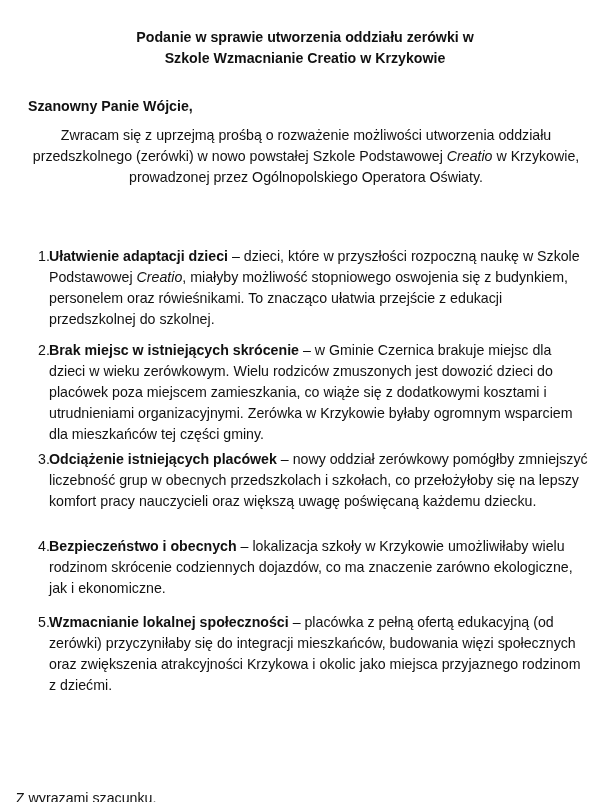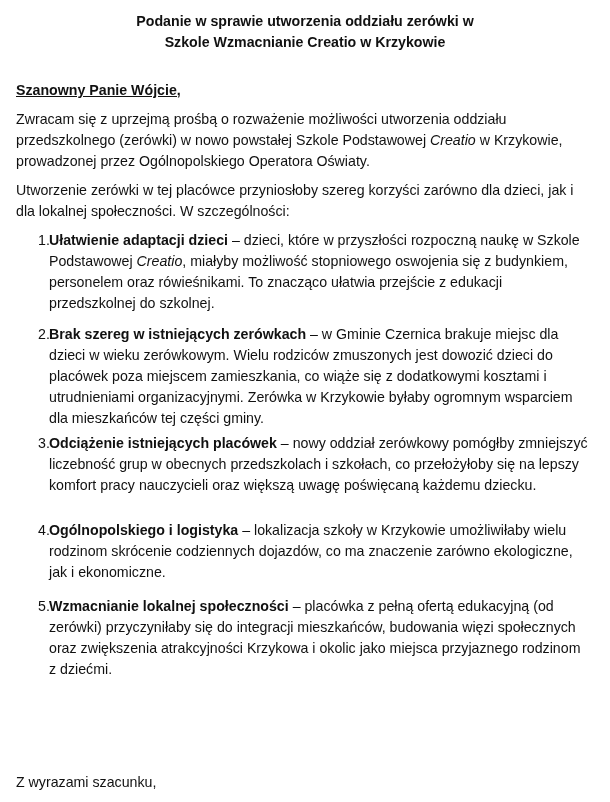--- a/index.html
+++ b/index.html
@@ -13,44 +13,44 @@
       overflow: hidden;
       font-family: "Liberation Sans", sans-serif;
       color: #111111;
       font-size: 14.2px;
       line-height: 21px;
     }
     .page {
       position: relative;
       width: 610px;
       height: 614px;
+      margin-top: 16px;
     }
     .title {
       position: absolute;
       top: 11px;
       left: 0;
       width: 610px;
       text-align: center;
       font-weight: bold;
       font-size: 14.2px;
       line-height: 21px;
     }
     .salutation {
       position: absolute;
       top: 80px;
-      left: 16px;
+      left: 28px;
       font-weight: bold;
-      text-decoration: underline;
     }
     .para {
       position: absolute;
       left: 16px;
       width: 580px;
     }
-    .p1 { top: 109px; }
+    .p1 { top: 109px; text-align: center; }
     .p2 { top: 180px; }
     .list {
       position: absolute;
       left: 0;
       top: 230px;
       width: 610px;
       margin: 0;
       padding: 0;
       list-style: none;
     }
@@ -86,38 +86,37 @@
 
   <div class="title">
     <div>Podanie w sprawie utworzenia oddziału zerówki w</div>
     <div>Szkole Wzmacnianie Creatio w Krzykowie</div>
   </div>
 
   <div class="salutation">Szanowny Panie Wójcie,</div>
 
   <div class="para p1"><span>Zwracam się z uprzejmą prośbą o rozważenie możliwości utworzenia oddziału przedszkolnego (zerówki) w nowo powstałej Szkole Podstawowej </span><i>Creatio</i><span> w Krzykowie, prowadzonej przez Ogólnopolskiego Operatora Oświaty.</span></div>
 
-  <div class="para p2">Utworzenie zerówki w tej placówce przyniosłoby szereg korzyści zarówno dla dzieci, jak i dla lokalnej społeczności. W szczególności:</div>
 
   <div class="list">
     <div class="list-item li1">
       <span class="list-num">1.</span>
       <div class="list-text"><b>Ułatwienie adaptacji dzieci</b><span> – dzieci, które w przyszłości rozpoczną naukę w Szkole Podstawowej </span><i>Creatio</i><span>, miałyby możliwość stopniowego oswojenia się z budynkiem, personelem oraz rówieśnikami. To znacząco ułatwia przejście z edukacji przedszkolnej do szkolnej.</span></div>
     </div>
     <div class="list-item li2">
       <span class="list-num">2.</span>
-      <div class="list-text"><b>Brak szereg w istniejących zerówkach</b><span> – w Gminie Czernica brakuje miejsc dla dzieci w wieku zerówkowym. Wielu rodziców zmuszonych jest dowozić dzieci do placówek poza miejscem zamieszkania, co wiąże się z dodatkowymi kosztami i utrudnieniami organizacyjnymi. Zerówka w Krzykowie byłaby ogromnym wsparciem dla mieszkańców tej części gminy.</span></div>
+      <div class="list-text"><b>Brak miejsc w istniejących skrócenie</b><span> – w Gminie Czernica brakuje miejsc dla dzieci w wieku zerówkowym. Wielu rodziców zmuszonych jest dowozić dzieci do placówek poza miejscem zamieszkania, co wiąże się z dodatkowymi kosztami i utrudnieniami organizacyjnymi. Zerówka w Krzykowie byłaby ogromnym wsparciem dla mieszkańców tej części gminy.</span></div>
     </div>
     <div class="list-item li3">
       <span class="list-num">3.</span>
       <div class="list-text"><b>Odciążenie istniejących placówek</b><span> – nowy oddział zerówkowy pomógłby zmniejszyć liczebność grup w obecnych przedszkolach i szkołach, co przełożyłoby się na lepszy komfort pracy nauczycieli oraz większą uwagę poświęcaną każdemu dziecku.</span></div>
     </div>
     <div class="list-item li4">
       <span class="list-num">4.</span>
-      <div class="list-text"><b>Ogólnopolskiego i logistyka</b><span> – lokalizacja szkoły w Krzykowie umożliwiłaby wielu rodzinom skrócenie codziennych dojazdów, co ma znaczenie zarówno ekologiczne, jak i ekonomiczne.</span></div>
+      <div class="list-text"><b>Bezpieczeństwo i obecnych</b><span> – lokalizacja szkoły w Krzykowie umożliwiłaby wielu rodzinom skrócenie codziennych dojazdów, co ma znaczenie zarówno ekologiczne, jak i ekonomiczne.</span></div>
     </div>
     <div class="list-item li5">
       <span class="list-num">5.</span>
       <div class="list-text"><b>Wzmacnianie lokalnej społeczności</b><span> – placówka z pełną ofertą edukacyjną (od zerówki) przyczyniłaby się do integracji mieszkańców, budowania więzi społecznych oraz zwiększenia atrakcyjności Krzykowa i okolic jako miejsca przyjaznego rodzinom z dziećmi.</span></div>
     </div>
   </div>
 
 
   <div class="closing">Z wyrazami szacunku,</div>
 

